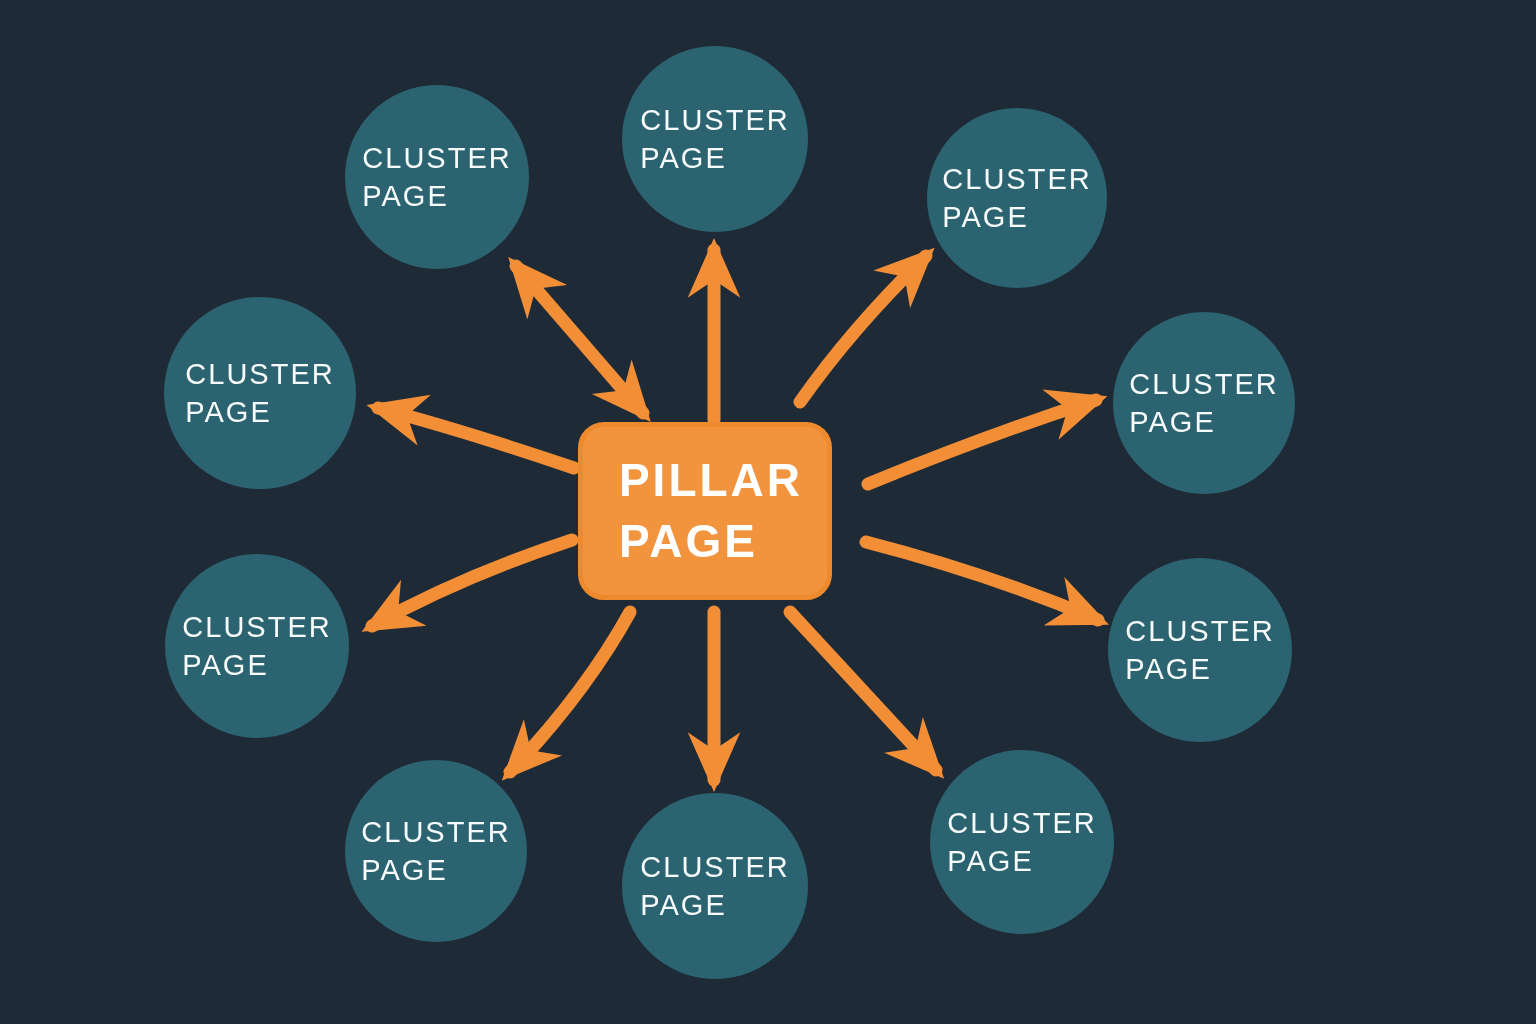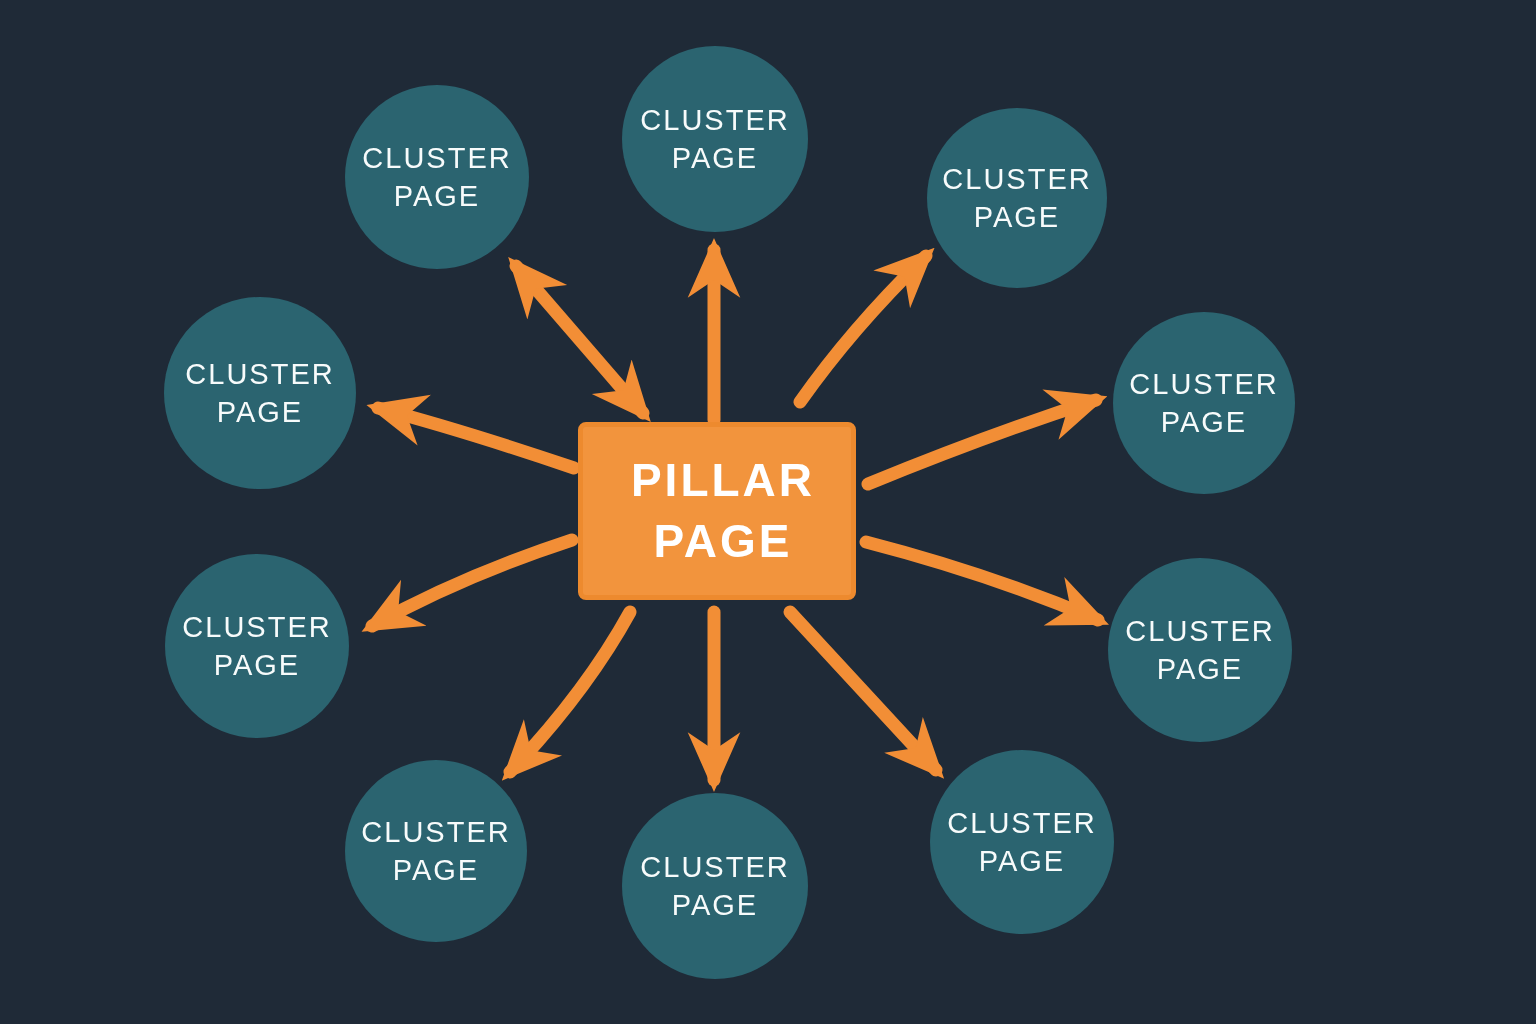--- a/index.html
+++ b/index.html
@@ -19,41 +19,40 @@
     position: absolute;
     left: 0; top: 0;
     width: 1536px;
     height: 1024px;
   }
   .node {
     position: absolute;
     display: flex;
     align-items: center;
     justify-content: center;
-    text-align: center;
     color: #ffffff;
   }
   .cluster {
     background: #2b6470;
     border-radius: 50%;
   }
   .cluster-label span {
     display: block;
     font-size: 29px;
     font-weight: 400;
     letter-spacing: 2px;
     line-height: 1.32;
     color: #f7fbfb;
   }
   .pillar {
     left: 578px; top: 422px;
-    width: 278px; height: 178px;
+    width: 254px; height: 178px;
     background: #f2943d;
     border: 5px solid #ed8a2e;
-    border-radius: 8px;
+    border-radius: 26px;
     box-sizing: border-box;
     padding-left: 12px;
   }
   .pillar-label span {
     display: block;
     font-size: 46px;
     font-weight: 700;
     letter-spacing: 3px;
     line-height: 1.32;
     color: #ffffff;

